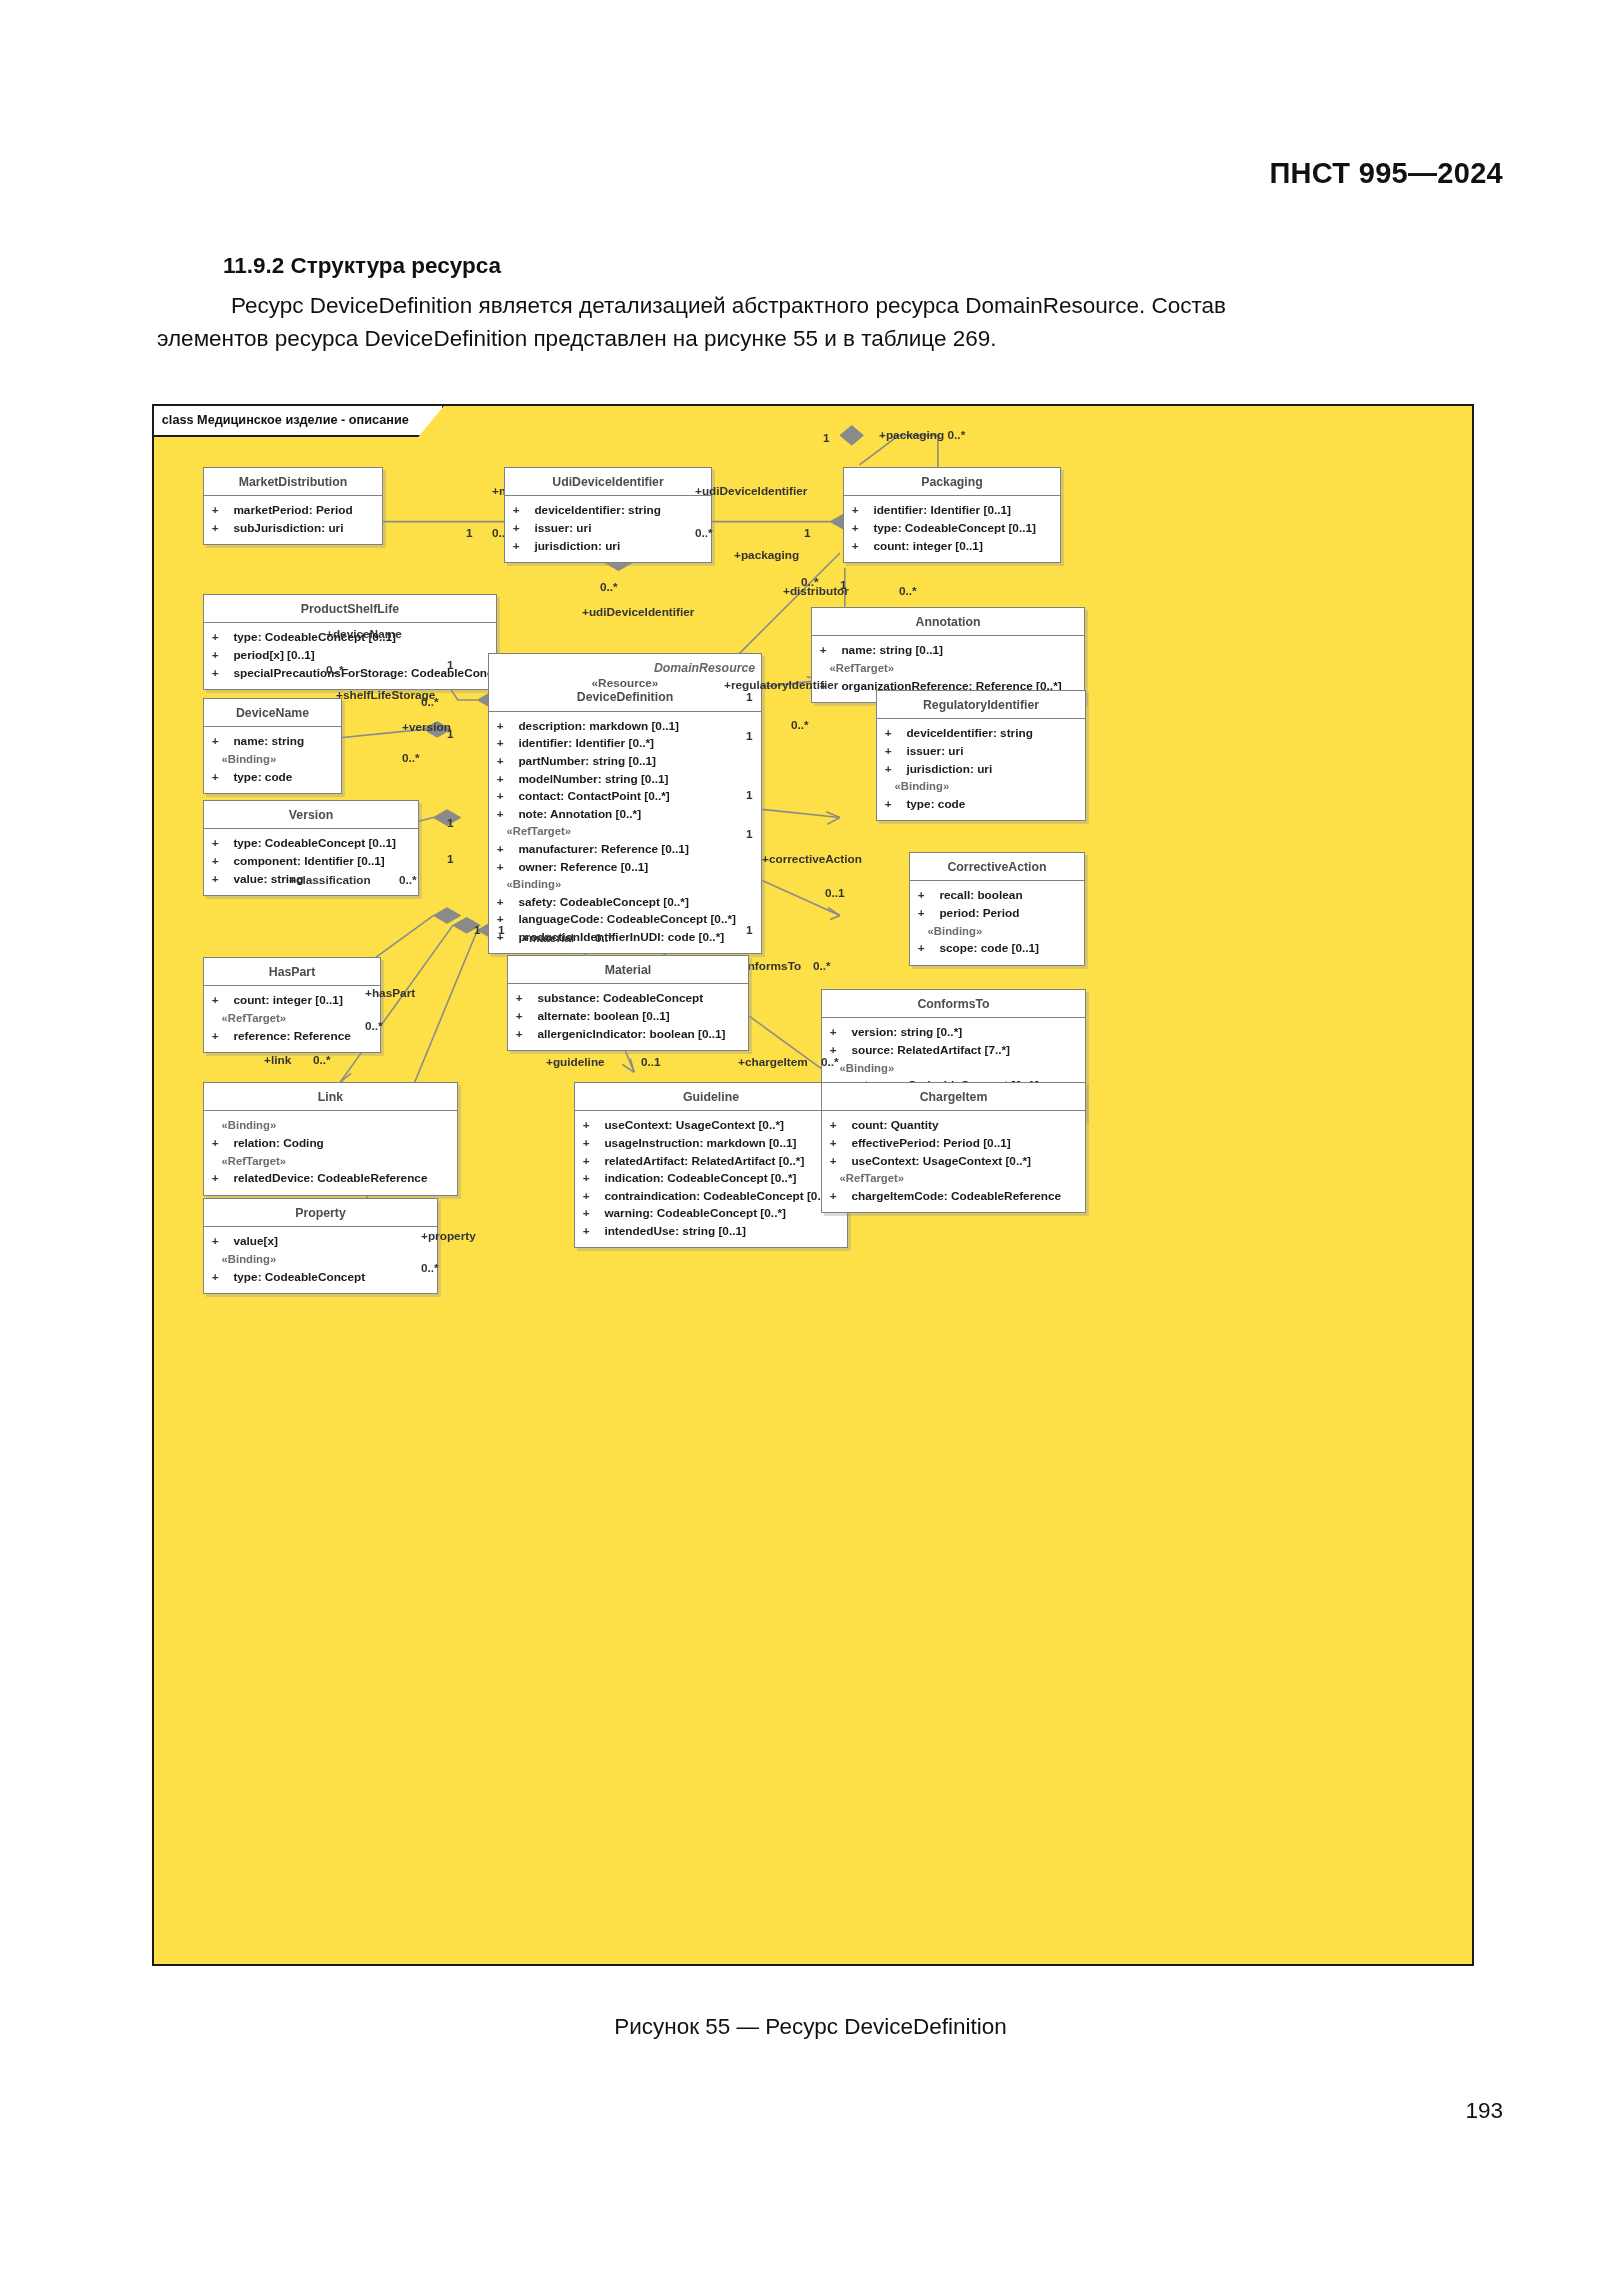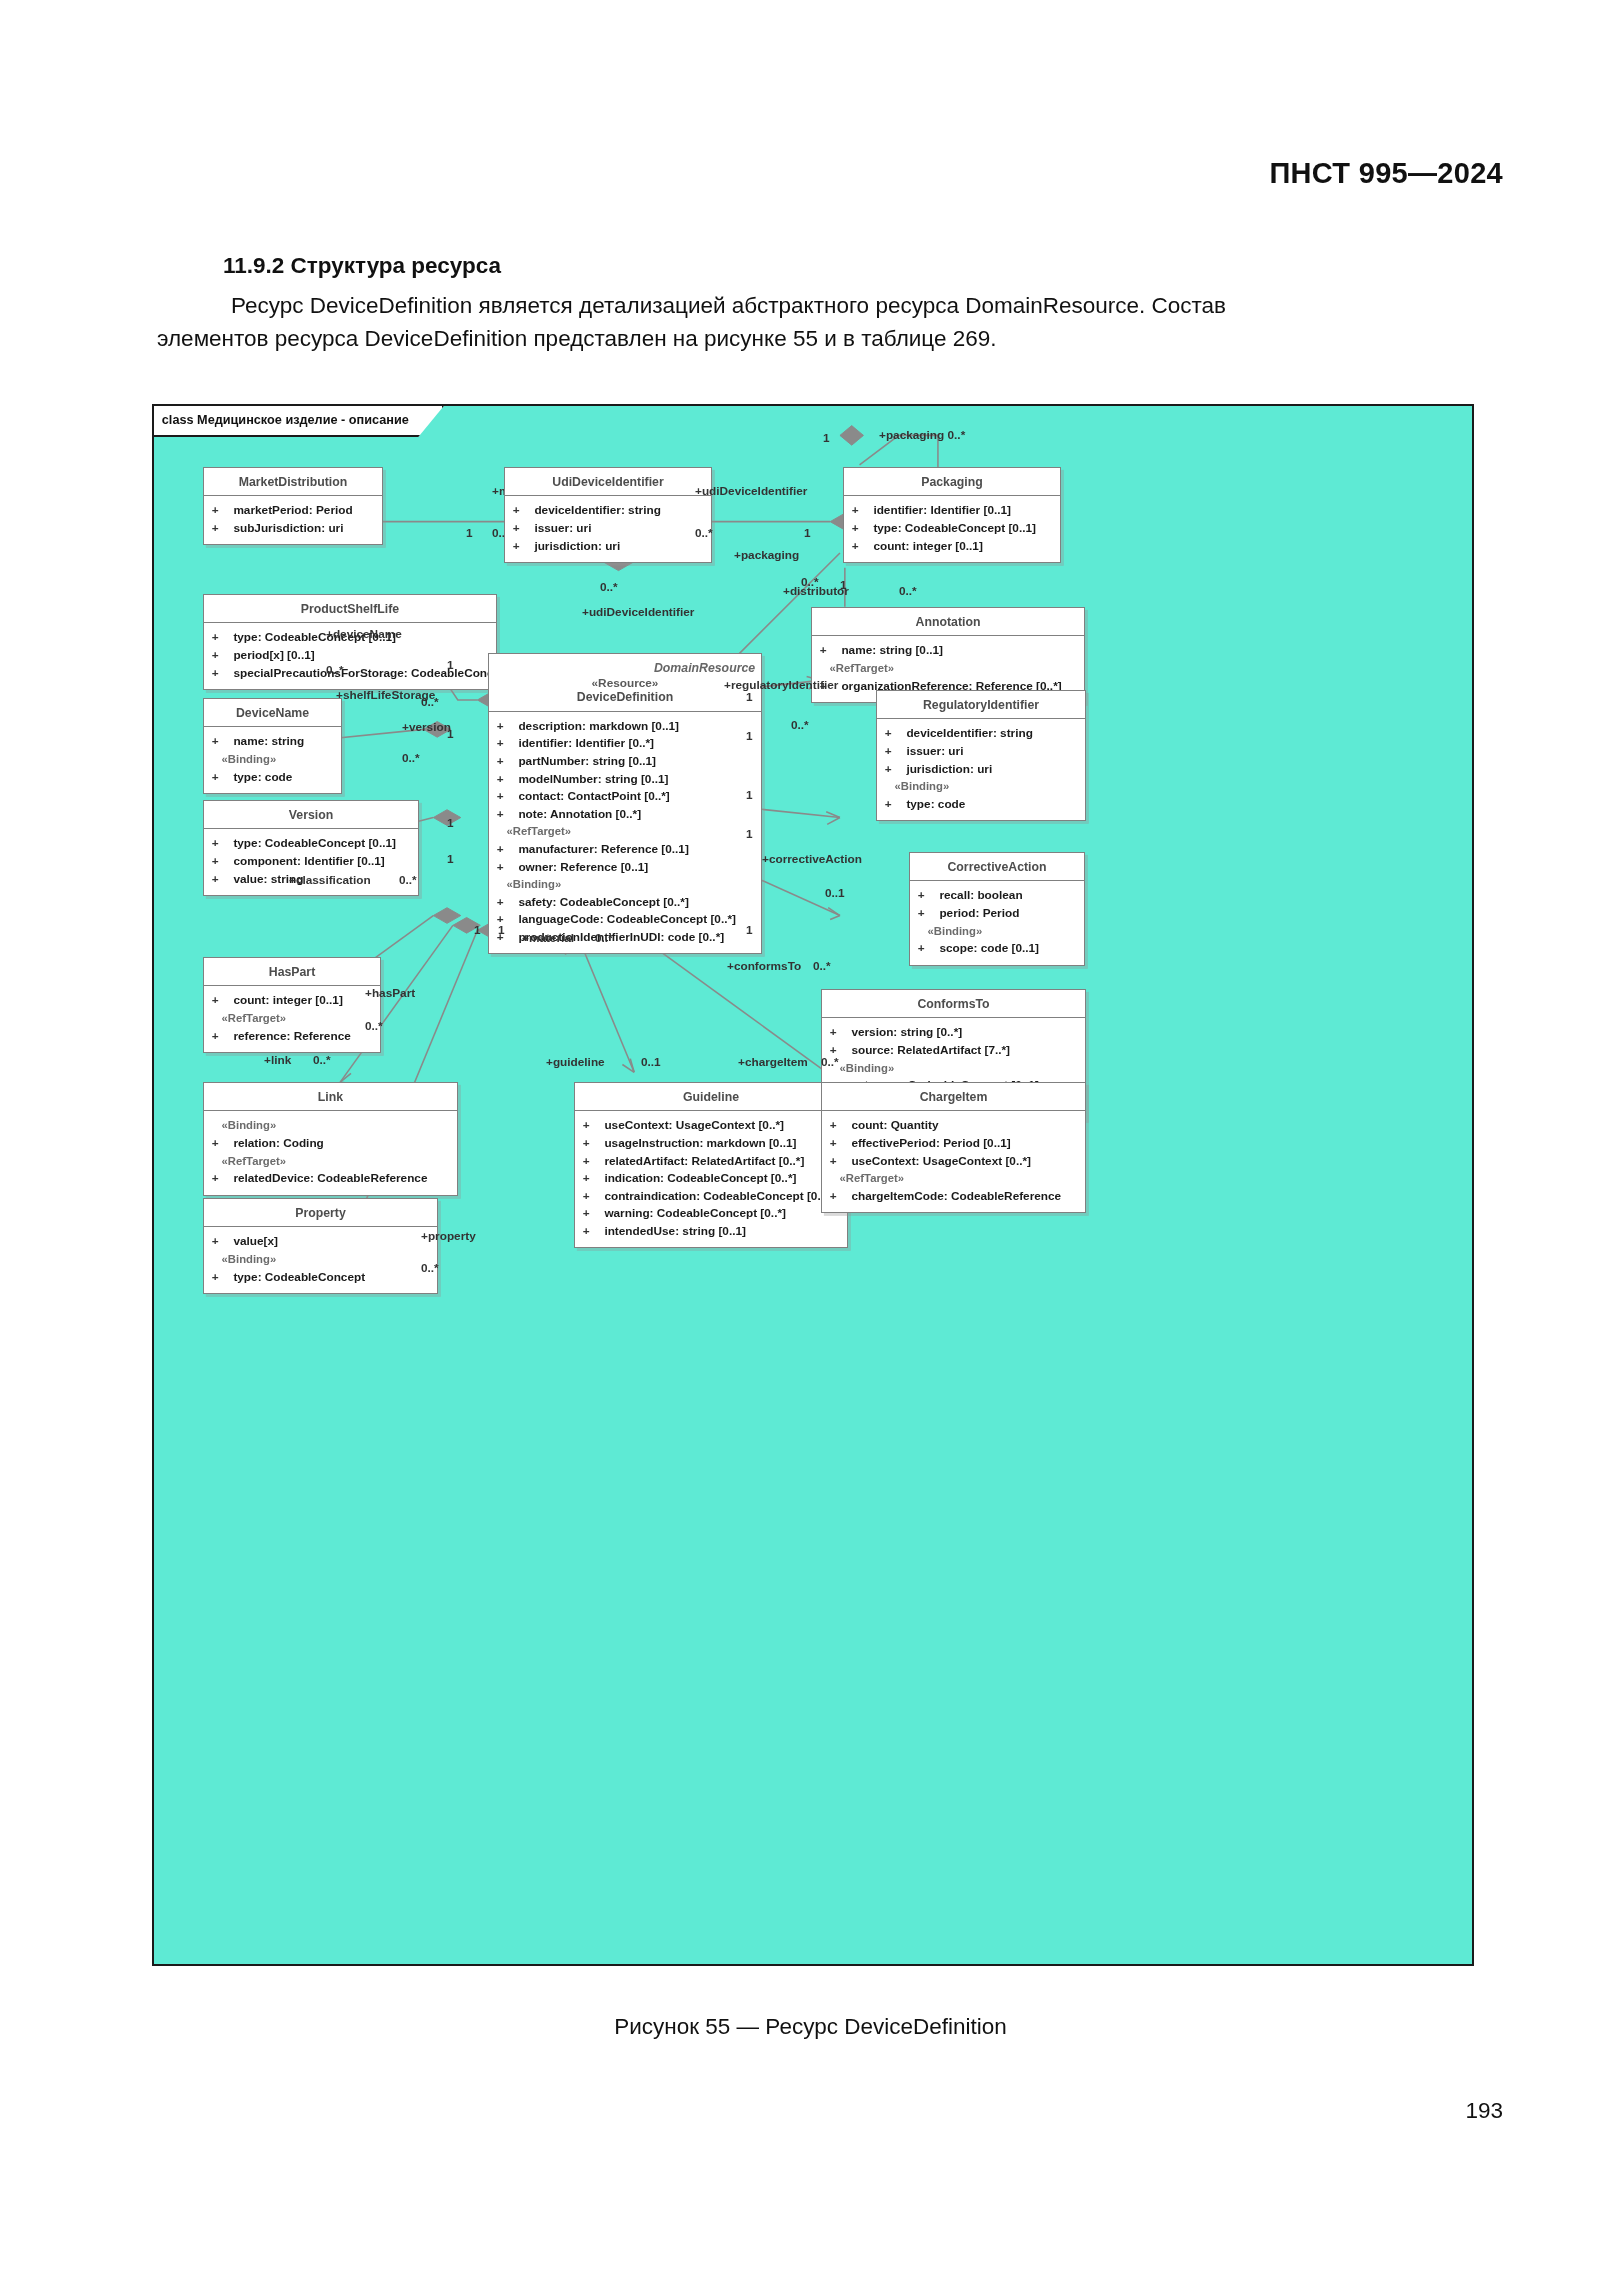--- a/index.html
+++ b/index.html
@@ -9,21 +9,21 @@
 
   
   .doc-header{position:absolute;top:157px;right:118px;font-size:29px;font-weight:bold;letter-spacing:0.3px;}
   .sect-title{position:absolute;left:223px;top:253px;font-size:22.5px;font-weight:bold;}
   .para{position:absolute;left:157px;top:289px;width:1304px;font-size:22.5px;line-height:33px;text-align:justify;}
   .para .ind{display:block;text-indent:74px;}
   .fig-caption{position:absolute;left:0;right:0;top:2014px;text-align:center;font-size:22.5px;}
   .page-num{position:absolute;right:118px;top:2098px;font-size:22.5px;}
 
   
-  .diagram{position:absolute;left:152px;top:404px;width:1318px;height:1558px;border:2px solid #1a1a1a;background:#5eead4;}
+  .diagram{position:absolute;left:152px;top:404px;width:1318px;height:1558px;border:2px solid #1a1a1a;background:#fde047;}
   .diagram-tab{position:absolute;left:0;top:0;height:29px;padding:0 33px 0 7.8px;
       border-right:2px solid #1a1a1a;border-bottom:2px solid #1a1a1a;background:#fff;
       font-size:12.7px;font-weight:bold;line-height:29px;white-space:nowrap;
       clip-path:polygon(0 0,100% 0,calc(100% - 25.5px) 100%,0 100%);}
   .diagram-tab b{font-weight:bold;}
 
   
   .cls{position:absolute;border:1.5px solid #808080;background:#fff;box-shadow:2.9px 2.9px 0 rgba(150,150,150,.35);margin-left:20px;}
   .cls .hdr{padding:6.9px 5.9px 5.9px;text-align:center;font-size:12.3px;font-weight:bold;color:#4d4d4d;border-bottom:1.5px solid #808080;line-height:14.7px;}
   .cls .hdr .stereo{display:block;font-weight:bold;font-size:11.8px;color:#595959;}
@@ -307,20 +307,28 @@
       <div class="hdr">HasPart</div>
       <div class="body">
         <div class="attr"><span class="vis">+</span><span>count: integer [0..1]</span></div>
         <div class="grp">«RefTarget»</div>
         <div class="attr"><span class="vis">+</span><span>reference: Reference</span></div>
       </div>
     </div>
     <div class="lbl" style="left:211px;top:580px;">+hasPart</div>
     <div class="mult" style="left:211px;top:613px;">0..*</div>
 
+    <div class="cls" style="left:333px;top:549px;width:240px;">
+      <div class="hdr">Material</div>
+      <div class="body">
+        <div class="attr"><span class="vis">+</span><span>substance: CodeableConcept</span></div>
+        <div class="attr"><span class="vis">+</span><span>alternate: boolean [0..1]</span></div>
+        <div class="attr"><span class="vis">+</span><span>allergenicIndicator: boolean [0..1]</span></div>
+      </div>
+    </div>
     <div class="lbl" style="left:368px;top:525px;">+material</div>
     <div class="mult" style="left:441px;top:525px;">0..*</div>
 
     <div class="cls" style="left:29px;top:676px;width:253px;">
       <div class="hdr">Link</div>
       <div class="body">
         <div class="grp">«Binding»</div>
         <div class="attr"><span class="vis">+</span><span>relation: Coding</span></div>
         <div class="grp">«RefTarget»</div>
         <div class="attr"><span class="vis">+</span><span>relatedDevice: CodeableReference</span></div>

